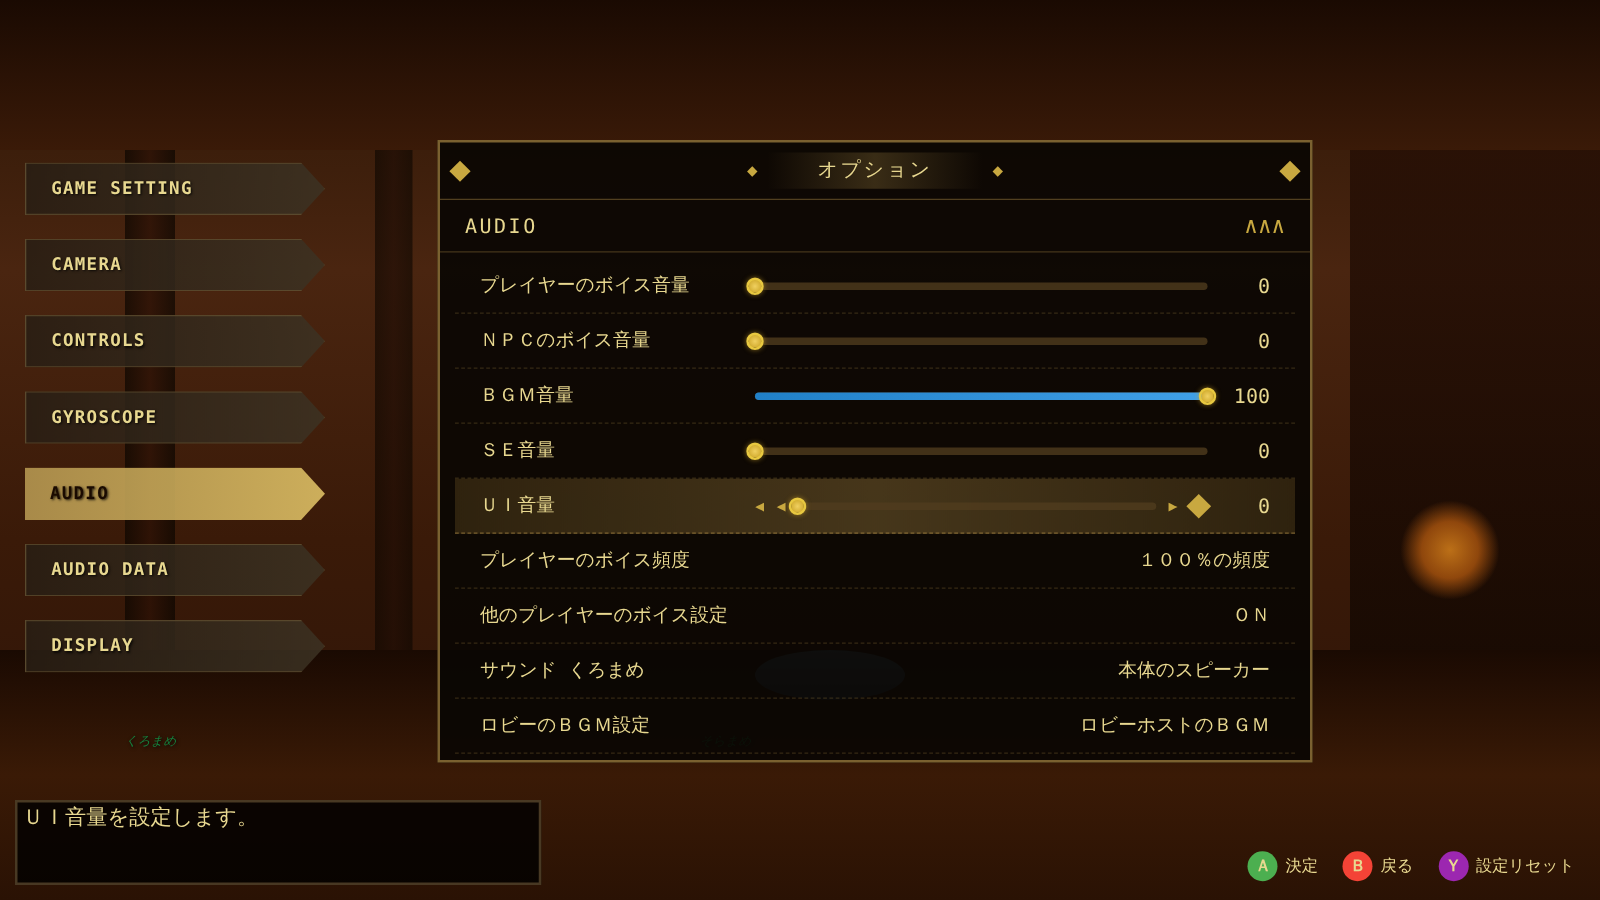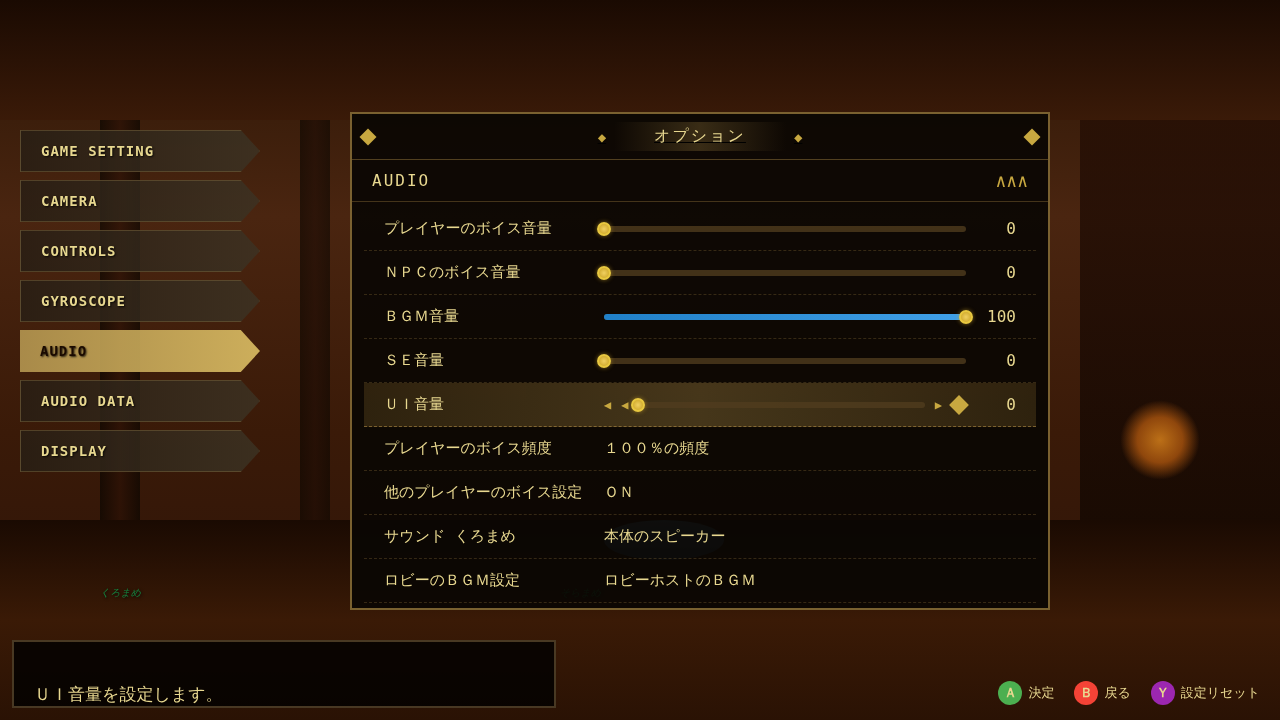--- a/index.html
+++ b/index.html
@@ -90,21 +90,21 @@
       opacity: 0.8;
     }
 
     
     .nav-panel {
       position: absolute;
       left: 20px;
       top: 130px;
       display: flex;
       flex-direction: column;
-      gap: 8px;
+      gap: 19px;
       text-align: right;
     }
 
     .nav-item {
       width: 240px;
       height: 42px;
       display: flex;
       align-items: center;
       padding: 0 20px;
       cursor: pointer;
@@ -143,27 +143,27 @@
       font-style: italic;
     }
     .name-tag-left { left: 100px; }
     .name-tag-center { left: 560px; }
 
     
     .hint-box {
       position: absolute;
       bottom: 12px;
       left: 12px;
-      width: 544px;
+      width: 421px;
       height: 68px;
       background: rgba(0,0,0,0.8);
       border: 2px solid rgba(100,80,50,0.7);
       display: flex;
-      align-items: flex-end;
-      padding: 0 20px;
+      align-items: flex-start;
+      padding: 0 4px;
     }
 
     .hint-box span {
       color: #e8d890;
       font-size: 17px;
     }
 
     
     .bottom-controls {
       position: absolute;
@@ -213,21 +213,20 @@
     }
 
     
     .panel-title {
       display: flex;
       align-items: center;
       justify-content: center;
       padding: 8px 0;
       position: relative;
       border-bottom: 1px solid rgba(150,120,60,0.5);
-      text-decoration: underline;
     }
 
     .panel-title::before {
       content: '◆';
       color: #c8a840;
       font-size: 14px;
       margin-right: 8px;
     }
 
     .panel-title::after {
@@ -363,21 +362,21 @@
       height: 14px;
       background: #c8a840;
       transform: rotate(45deg);
     }
 
     
     .setting-select {
       flex: 1;
       color: #e8d890;
       font-size: 15px;
-      text-align: left;
+      text-align: right;
     }
 
     
     .setting-row.active-row .slider-track::before {
       content: '';
     }
   </style>
 </head>
 <body>
 

